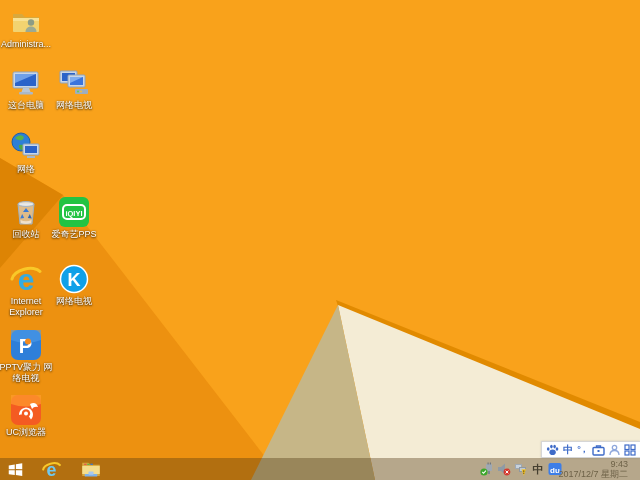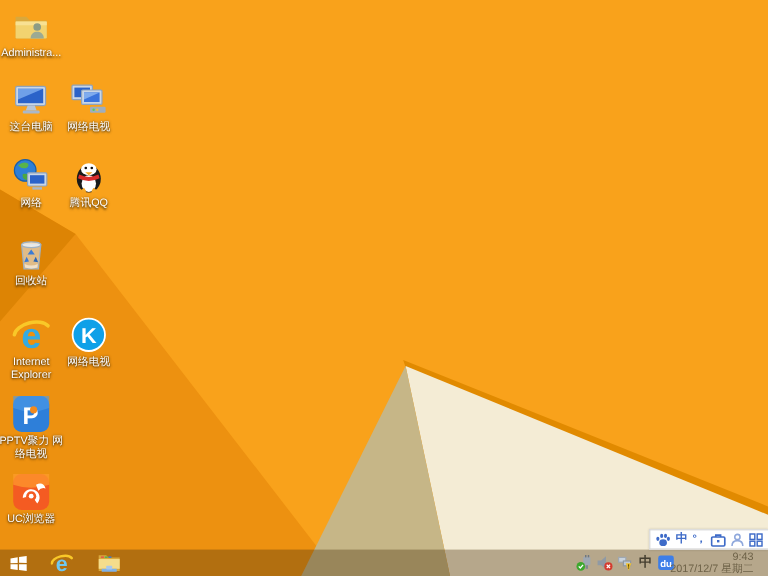--- a/index.html
+++ b/index.html
@@ -101,47 +101,41 @@
       <path d="M5,7 q4,-4 8,-2 q2,2 -1,4 q-4,1 -7,-2 z" fill="#58B34A"></path>
       <path d="M9,14 q5,-1 7,2 q0,3 -4,3 q-4,-1 -3,-5 z" fill="#4CA743"></path>
       <circle cx="11" cy="11" r="9" fill="none" stroke="#1B5FA8" stroke-width="1"></circle>
       <rect x="13" y="13" width="16" height="11" rx="1" fill="#C9D6E6" stroke="#8FA3BC" stroke-width="1"></rect>
       <rect x="15" y="15" width="12" height="7" fill="#2B63C9"></rect>
       <rect x="17" y="25" width="8" height="2" fill="#AAB8C9"></rect>
     </svg>
     <div class="label">网络</div>
   </div>
 
-  <div class="cell" style="left:45px;top:131px;">
-    <svg class="glyph" viewBox="0 0 32 32">
-      <ellipse cx="16" cy="18" rx="10" ry="11.5" fill="#1A1A1A"></ellipse>
-      <ellipse cx="16" cy="10" rx="6.5" ry="5" fill="#fff"></ellipse>
-      <ellipse cx="16" cy="22" rx="6" ry="7" fill="#fff"></ellipse>
-      <circle cx="13.5" cy="9" r="1.1" fill="#111"></circle>
-      <circle cx="18.5" cy="9" r="1.1" fill="#111"></circle>
-      <path d="M13,12.5 h6 l-3,2.5 z" fill="#F5A623"></path>
-      <path d="M8,14.5 q8,4 16,0 l1,3 q-9,4.5 -18,0 z" fill="#D92B2B"></path>
-      <path d="M9,28 q3,2 5,0.5 l-2,-3 z" fill="#F5A623"></path>
-      <path d="M23,28 q-3,2 -5,0.5 l2,-3 z" fill="#F5A623"></path>
-    </svg>
-    <div class="label">腾讯QQ</div>
-  </div>
 
   <div class="cell" style="left:-3px;top:196px;">
     <svg class="glyph" viewBox="0 0 32 32">
       <path d="M8,8 L24,8 L22,28 L10,28 z" fill="rgba(225,235,245,0.55)" stroke="#9FB2C4" stroke-width="1"></path>
       <ellipse cx="16" cy="8" rx="8" ry="2.4" fill="rgba(240,246,252,0.8)" stroke="#9FB2C4" stroke-width="1"></ellipse>
       <path d="M13,16 l3,-4 l3,4 z" fill="#3A7BD5"></path>
       <path d="M12.2,18 l2,4 l-4,0.5 z" fill="#3A7BD5"></path>
       <path d="M19.8,18 l-2,4 l4,0.5 z" fill="#2F66B0"></path>
       <path d="M10.5,24 q5.5,2.5 11,0 l-0.4,3 q-5.1,1.8 -10.2,0 z" fill="rgba(255,255,255,0.55)"></path>
     </svg>
     <div class="label">回收站</div>
   </div>
 
+  <div class="cell" style="left:45px;top:196px;">
+    <svg class="glyph" viewBox="0 0 32 32">
+      <rect x="1" y="1" width="30" height="30" rx="6" fill="#23C343"></rect>
+      <rect x="5" y="9" width="22" height="14" rx="4" fill="none" stroke="#fff" stroke-width="2"></rect>
+      <text x="16" y="19.5" text-anchor="middle" font-size="7.5" font-weight="bold" fill="#fff">iQIYI</text>
+    </svg>
+    <div class="label">爱奇艺PPS</div>
+  </div>
 
   <div class="cell" style="left:-3px;top:263px;">
     <svg class="glyph" viewBox="0 0 32 32">
       <text x="16" y="27" text-anchor="middle" font-size="30" font-weight="bold" fill="#35ABE2">e</text>
       <path d="M2,16 A15,8.5 -14 0 1 30,8.5" stroke="#F9C828" stroke-width="3" fill="none" stroke-linecap="round"></path>
     </svg>
     <div class="label">Internet Explorer</div>
   </div>
 
   <div class="cell" style="left:45px;top:263px;">

